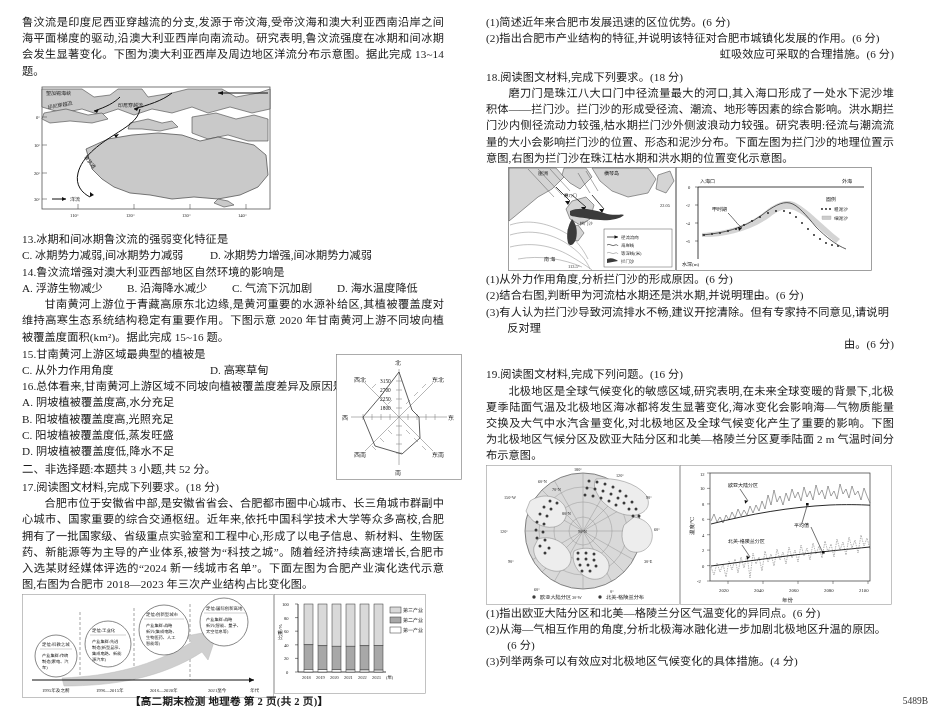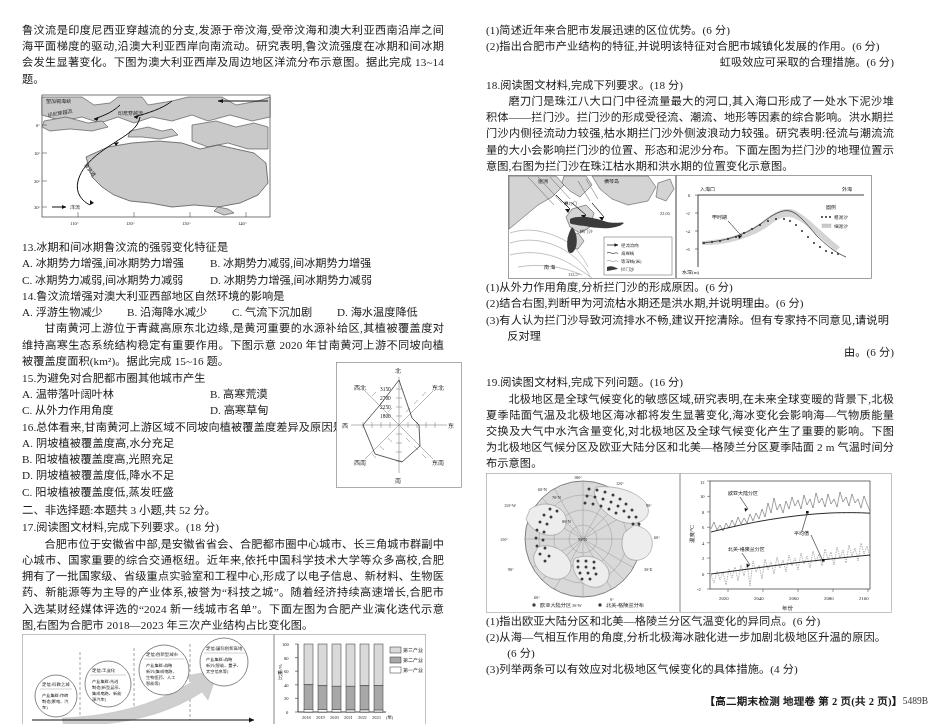--- a/index.html
+++ b/index.html
@@ -24,21 +24,20 @@
   }
   .columns {
     display: flex;
     gap: 0;
     height: 668px;
   }
   .col {
     width: 436px;
     box-sizing: border-box;
     position: relative;
-    margin-top: 8px;
   }
   .col-left { padding-right: 14px; }
   .col-right { padding-left: 28px; }
 
   p, div, span { line-height: 1.45; }
 
   .para {
     font-size: 11.2px;
     text-align: justify;
     text-justify: inter-ideograph;
@@ -108,21 +107,21 @@
   .footer {
     position: absolute;
     left: 0; right: 0;
     bottom: 8px;
     height: 22px;
     font-size: 10.5px;
   }
   .footer-inner {
     display: flex;
     align-items: center;
-    justify-content: flex-end;
+    justify-content: space-between;
     padding: 0 22px;
   }
   .footer-left { font-weight: bold; letter-spacing: .3px; padding-left: 108px;}
   .footer-right { font-size: 9.5px; color: #333; font-family: "Liberation Serif", serif; }
   .footer-sep {
     position: absolute;
     left: 22px; right: 22px;
     top: 0;
     border-top: 0px solid #999;
   }
@@ -188,53 +187,45 @@
           <g>
             <line x1="30" y1="116" x2="44" y2="116" stroke="#111" stroke-width="1"></line>
             <path d="M44 116 l -4 -2 l 0 4 z" fill="#111"></path>
             <text x="48" y="118" font-size="5" fill="#222">洋流</text>
           </g>
         </svg>
       </div>
 
       <p class="qline hang"><span>13.</span><span>冰期和间冰期鲁汶流的强弱变化特征是</span></p>
       <div class="opts">
-        <span class="opt-a">A. 冰期势力增强,间冰期势力增强</span>
-        <span class="opt-b">B. 冰期势力减弱,间冰期势力增强</span>
-      </div>
-      <div class="opts">
         <span class="opt-a">C. 冰期势力减弱,间冰期势力减弱</span>
         <span class="opt-b">D. 冰期势力增强,间冰期势力减弱</span>
       </div>
 
       <p class="qline hang"><span>14.</span><span>鲁汶流增强对澳大利亚西部地区自然环境的影响是</span></p>
       <div class="opt4">
         <span>A. 浮游生物减少</span>
         <span>B. 沿海降水减少</span>
         <span>C. 气流下沉加剧</span>
         <span>D. 海水温度降低</span>
       </div>
 
       <p class="para indent">甘南黄河上游位于青藏高原东北边缘,是黄河重要的水源补给区,其植被覆盖度对维持高寒生态系统结构稳定有重要作用。下图示意 2020 年甘南黄河上游不同坡向植被覆盖度面积(km²)。据此完成 15~16 题。</p>
 
-      <p class="qline hang"><span>15.</span><span>为避免对合肥都市圈其他城市产生</span></p>
-      <div class="opts">
-        <span class="opt-a">A. 温带落叶阔叶林</span>
-        <span class="opt-b">B. 高寒荒漠</span>
-      </div>
+      <p class="qline hang"><span>15.</span><span>甘南黄河上游区域最典型的植被是</span></p>
       <div class="opts">
         <span class="opt-a">C. 从外力作用角度</span>
         <span class="opt-b">D. 高寒草甸</span>
       </div>
 
       <p class="qline hang"><span>16.</span><span>总体看来,甘南黄河上游区域不同坡向植被覆盖度差异及原因是</span></p>
       <p class="qline">A. 阴坡植被覆盖度高,水分充足</p>
       <p class="qline">B. 阳坡植被覆盖度高,光照充足</p>
+      <p class="qline">C. 阳坡植被覆盖度低,蒸发旺盛</p>
       <p class="qline">D. 阴坡植被覆盖度低,降水不足</p>
-      <p class="qline">C. 阳坡植被覆盖度低,蒸发旺盛</p>
 
       <div class="radar-wrap">
         <svg id="radar-fig" viewBox="0 0 126 126">
           <rect x="0.5" y="0.5" width="125" height="125" fill="#fff" stroke="#888" stroke-width="0.7"></rect>
           <g stroke="#777" stroke-width="0.55" fill="none">
             <line x1="63" y1="63" x2="63" y2="15"></line>
             <line x1="63" y1="63" x2="63" y2="111"></line>
             <line x1="63" y1="63" x2="15" y2="63"></line>
             <line x1="63" y1="63" x2="111" y2="63"></line>
             <line x1="63" y1="63" x2="29" y2="29"></line>

